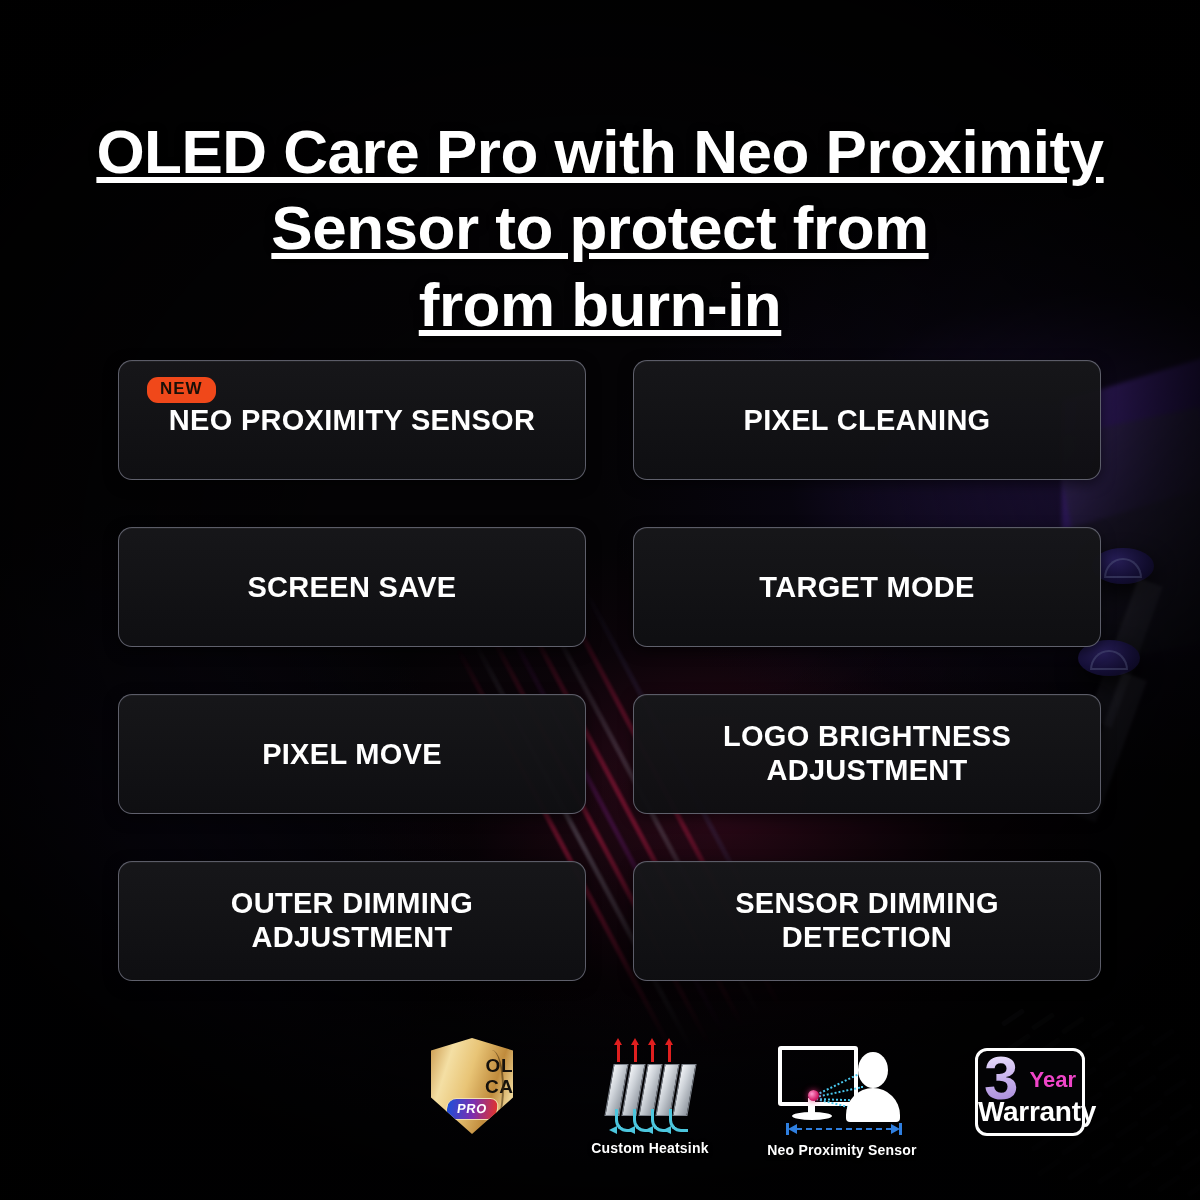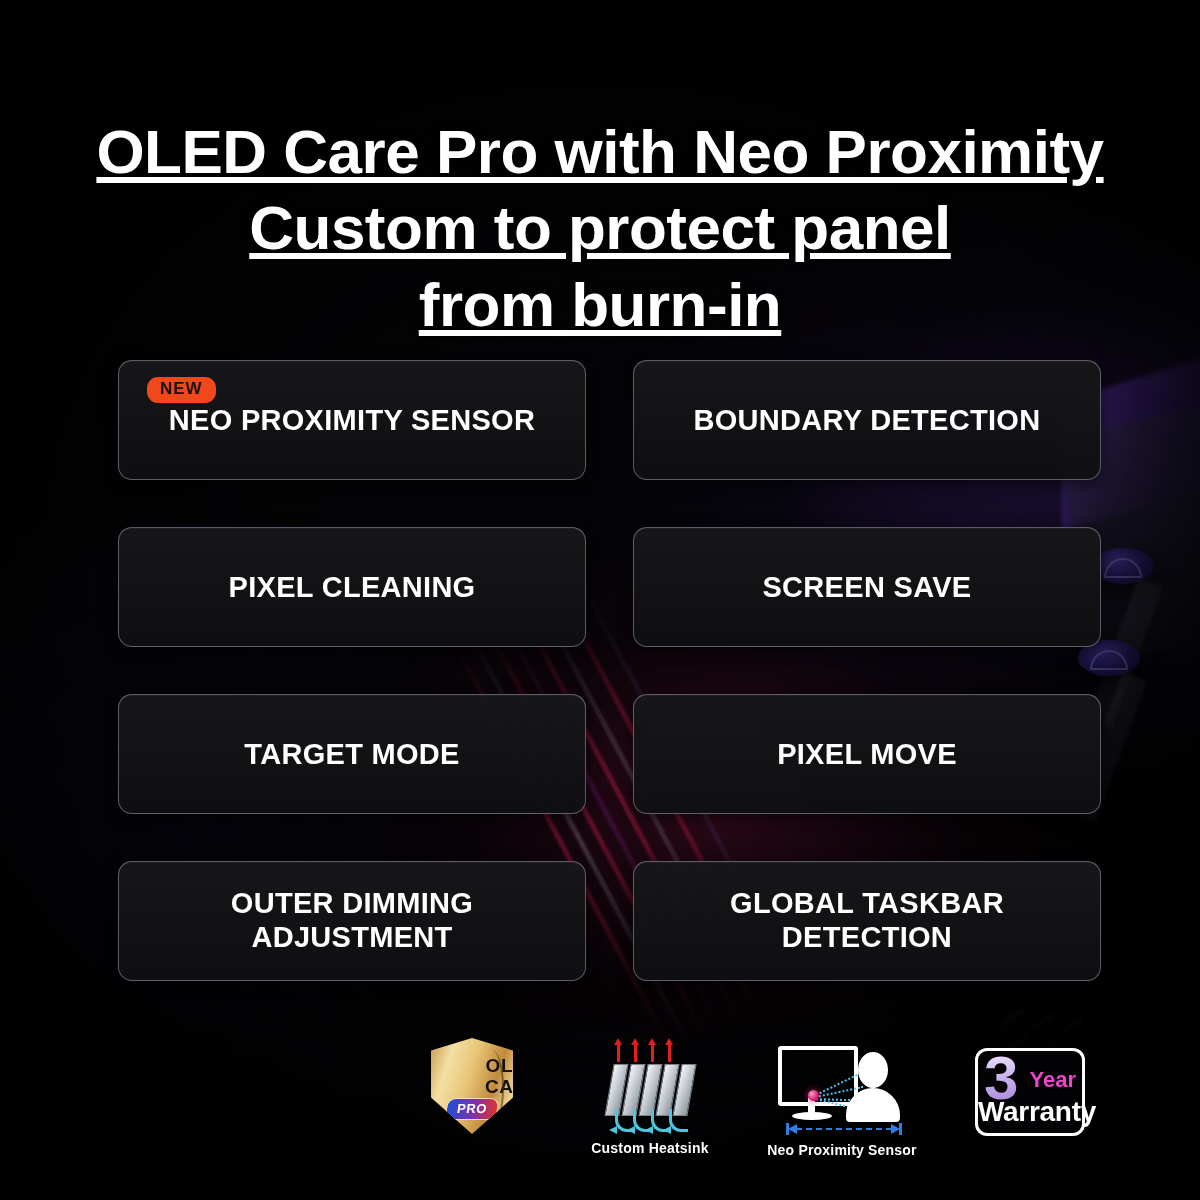--- a/index.html
+++ b/index.html
@@ -476,50 +476,51 @@
       <i style="left: 66px; top: 154px;"></i>
       <i style="left: 96px; top: 158px;"></i>
       <i style="left: 126px; top: 162px;"></i>
       <i style="left: 156px; top: 166px;"></i>
       <i style="left: 186px; top: 170px;"></i>
     </div>
   <div class="bg-layer bg-vignette"></div>
 
   <h1 class="headline">
     <span class="ln">OLED Care Pro with Neo Proximity</span>
-    <span class="ln">Custom to protect panel</span>
+    <span class="ln">Sensor to protect from</span>
     <span class="ln">from burn-in</span>
   </h1>
 
   <div class="feature-grid" id="feature-grid">
       <div class="feature-card has-badge">
         <span class="new-badge">NEW</span>
         <span class="label">NEO PROXIMITY SENSOR</span>
       </div>
       <div class="feature-card">
-        <span class="label">BOUNDARY DETECTION</span>
-      </div>
-      <div class="feature-card">
         <span class="label">PIXEL CLEANING</span>
       </div>
       <div class="feature-card">
         <span class="label">SCREEN SAVE</span>
       </div>
       <div class="feature-card">
         <span class="label">TARGET MODE</span>
       </div>
       <div class="feature-card">
         <span class="label">PIXEL MOVE</span>
+      </div>
+      <div class="feature-card two-line">
+        <span class="label">LOGO BRIGHTNESS
+ADJUSTMENT</span>
       </div>
       <div class="feature-card two-line">
         <span class="label">OUTER DIMMING
 ADJUSTMENT</span>
       </div>
       <div class="feature-card two-line">
-        <span class="label">GLOBAL TASKBAR
+        <span class="label">SENSOR DIMMING
 DETECTION</span>
       </div>
     </div>
 
   <div class="badge-row">
 
     <div class="badge-item item-oledcare">
       <div class="shield">
         <span class="l1">OLED</span>
         <span class="l2">CARE</span>

